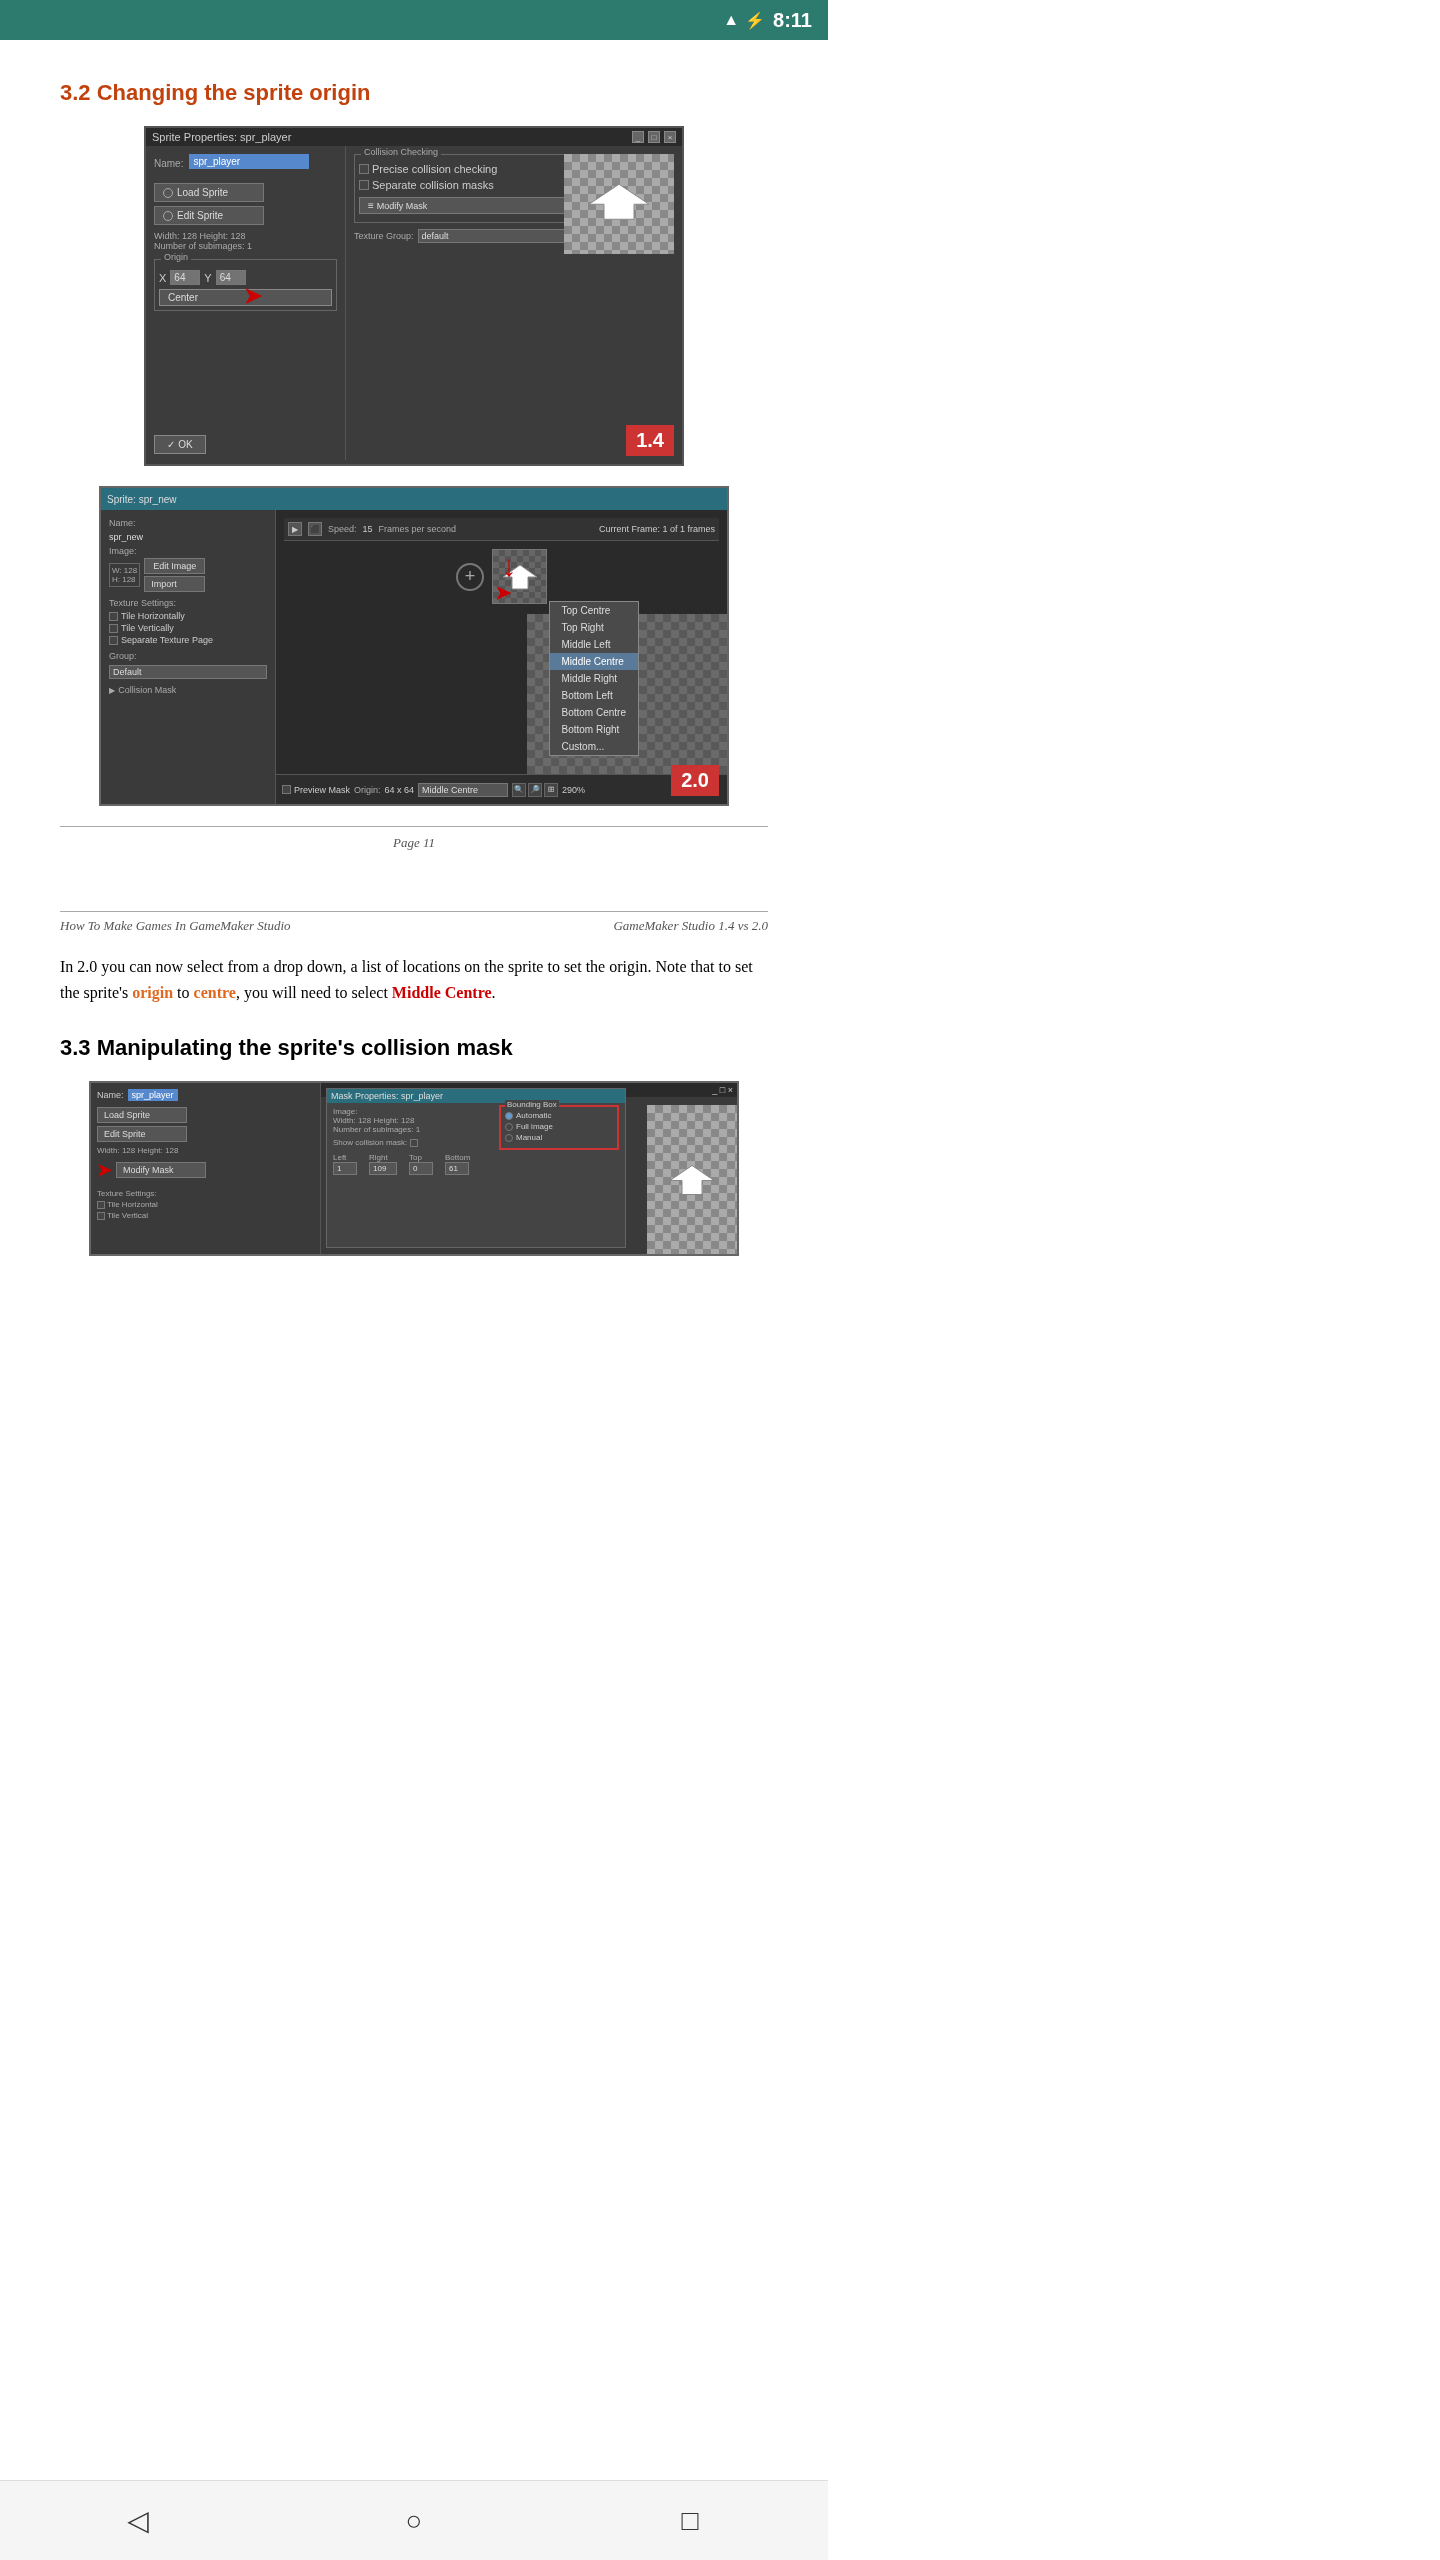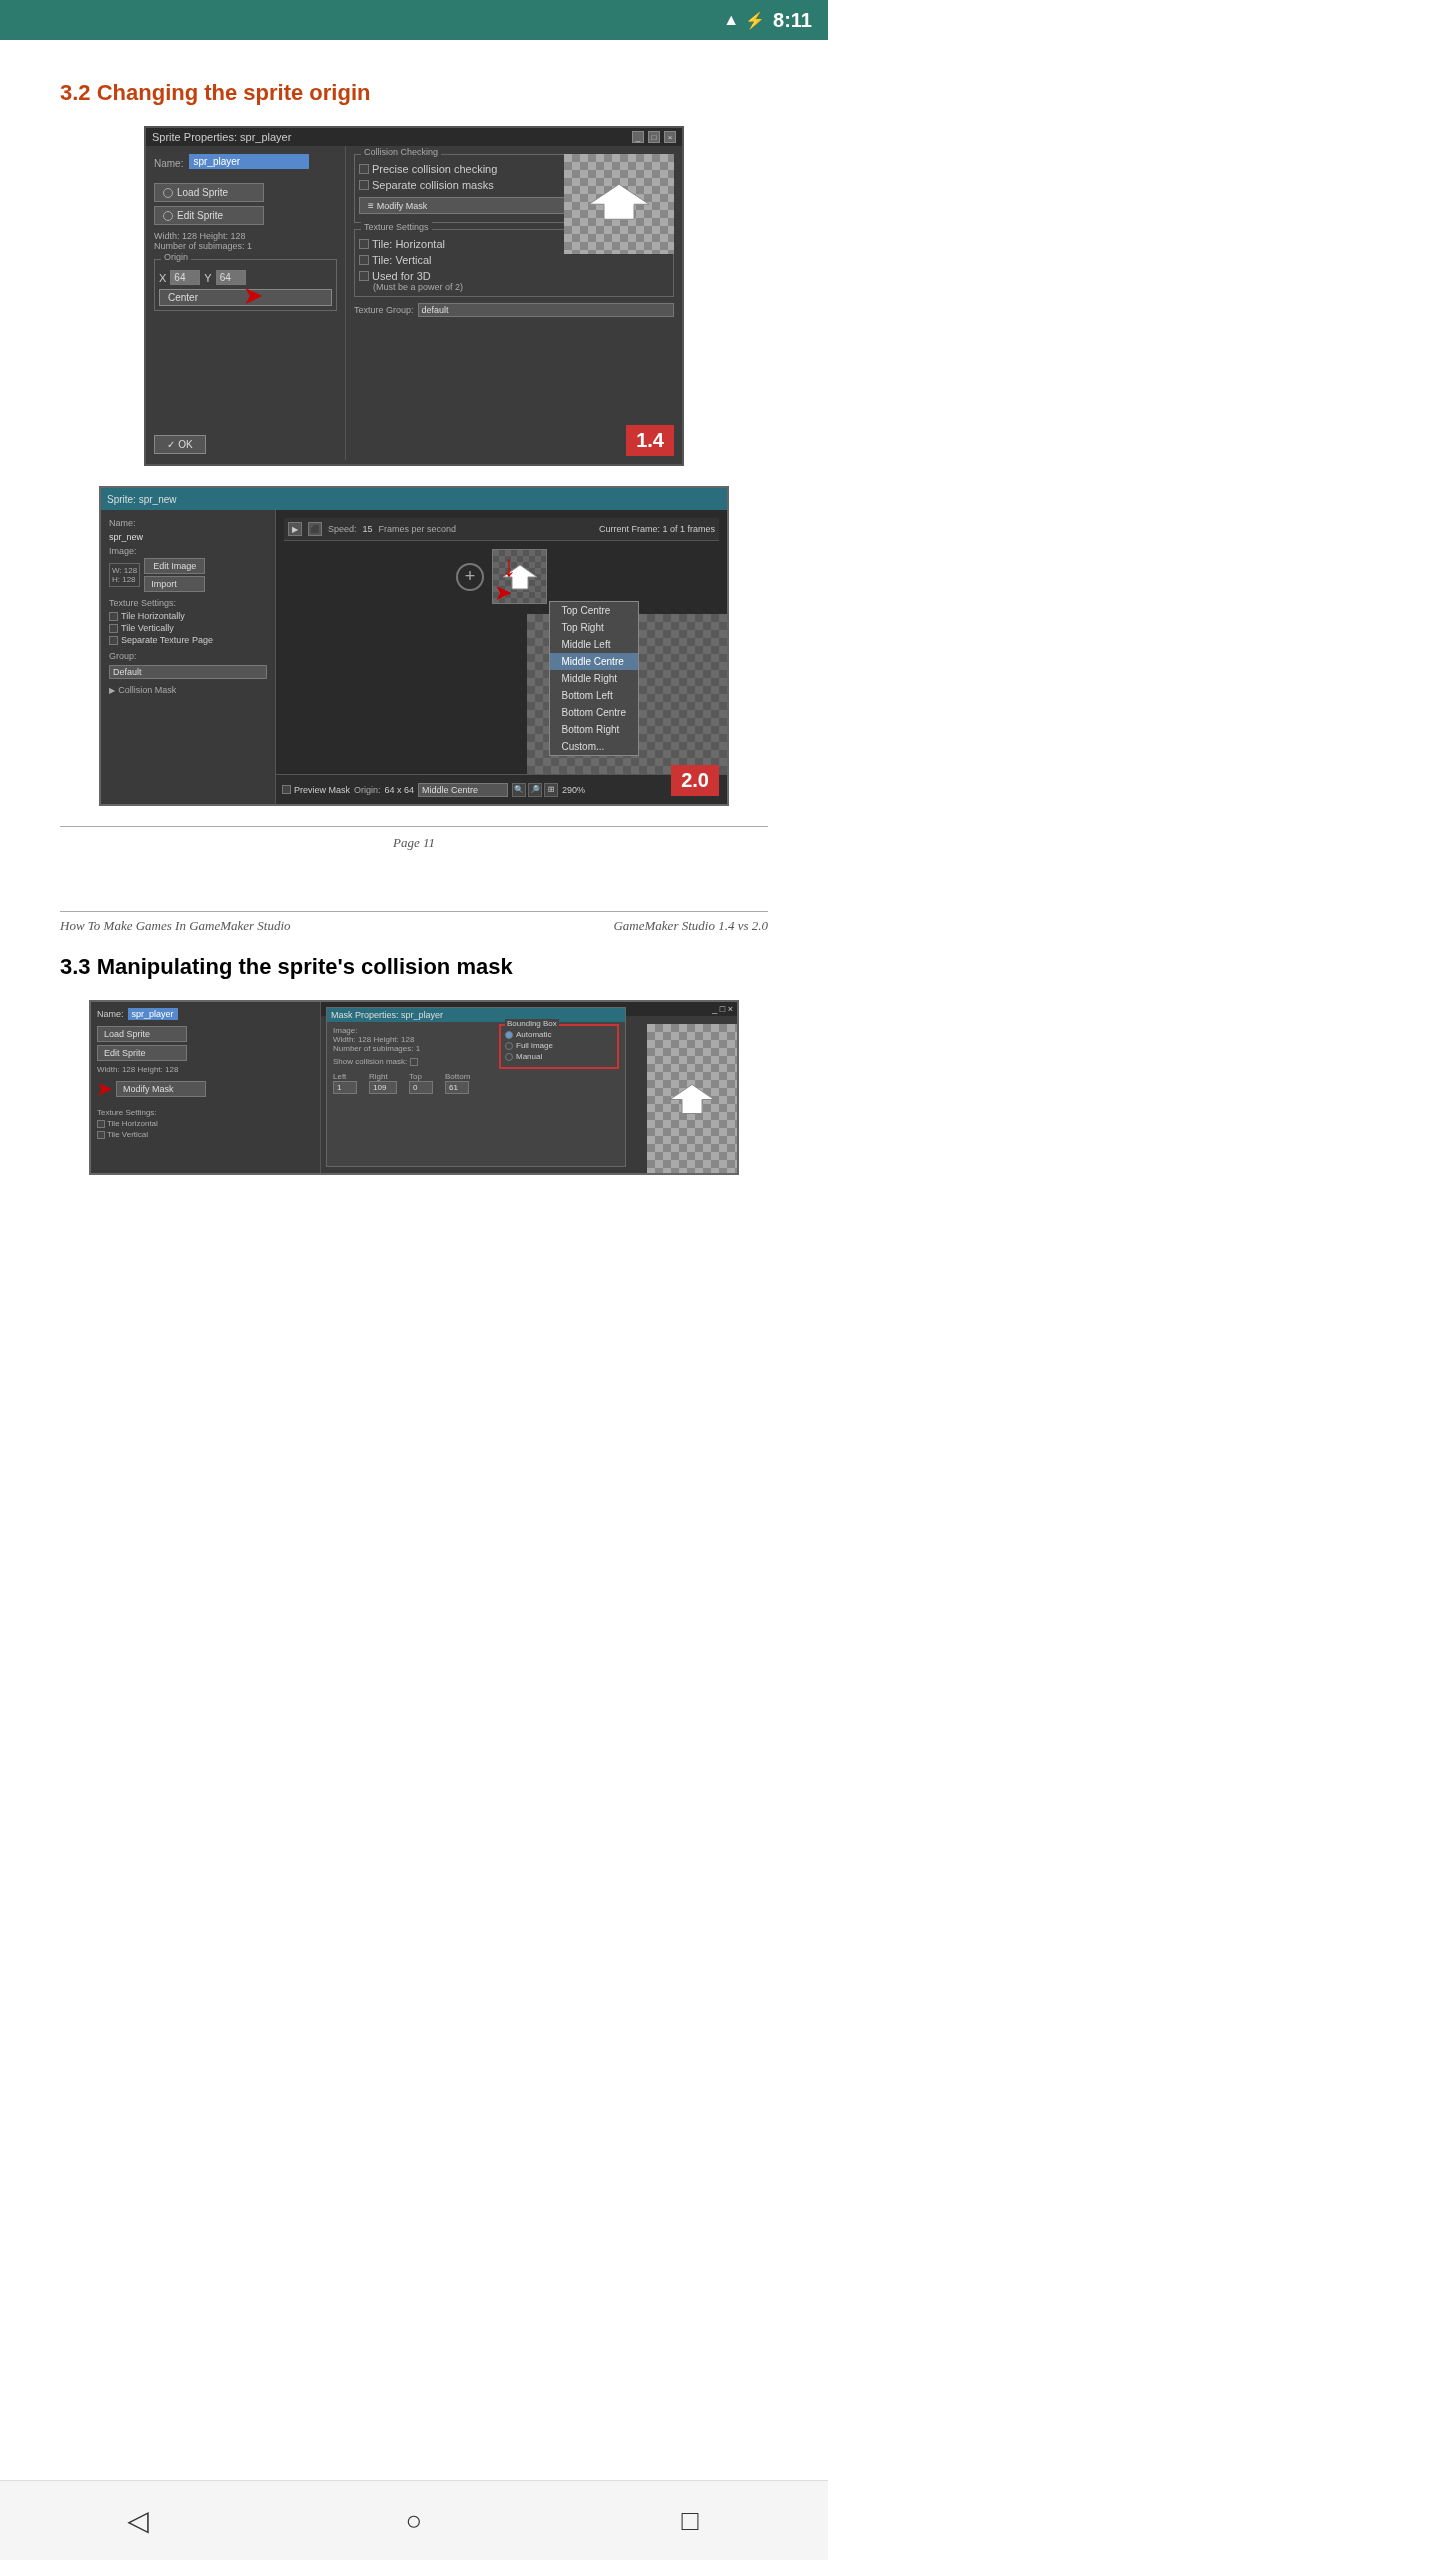--- a/index.html
+++ b/index.html
@@ -840,36 +840,20 @@
             </div>
 
             <div style="margin-top:6px;">
               <div class="ss1-modify-btn">
                 <span style="font-size:10px;">≡</span>
                 <span>Modify Mask</span>
               </div>
             </div>
           </div>
 
-          <div class="ss1-texture-group">
-            <span class="ss1-texture-label">Texture Settings</span>
-            <div class="ss1-checkbox-row">
-              <div class="ss1-checkbox"></div>
-              <span>Tile: Horizontal</span>
-            </div>
-            <div class="ss1-checkbox-row">
-              <div class="ss1-checkbox"></div>
-              <span>Tile: Vertical</span>
-            </div>
-            <div class="ss1-checkbox-row">
-              <div class="ss1-checkbox"></div>
-              <span>Used for 3D</span>
-            </div>
-            <div style="font-size:9px;color:#aaa;margin-left:14px;">(Must be a power of 2)</div>
-          </div>
 
           <div class="ss1-tg-row">
             <span style="font-size:9px;color:#aaa;">Texture Group:</span>
             <div class="ss1-tg-select">default</div>
           </div>
 
           <div class="ss1-preview checkerboard">
             <svg style="position:absolute;top:50%;left:50%;transform:translate(-50%,-55%);width:70px;height:45px;" viewBox="0 0 70 45">
 
               <polygon points="35,5 65,25 50,25 50,40 20,40 20,25 5,25" fill="white" stroke="#888" stroke-width="1"></polygon>
@@ -996,20 +980,23 @@
   </div>
 
   <hr class="page-divider">
   <div class="page-number">Page 11</div>
 
   <div class="doc-footer">
     <span>How To Make Games In GameMaker Studio</span>
     <span>GameMaker Studio 1.4 vs 2.0</span>
   </div>
 
+  <p class="body-text">
+    In 2.0 you can now select from a drop down, a list of locations on the sprite to set the origin. Note that to set the sprite's <span class="highlight-orange">origin</span> to <span class="highlight-orange">centre</span>, you will need to select <span class="highlight-red">Middle Centre</span>.
+  </p>
 
   <h2 class="section-heading-2">3.3 Manipulating the sprite's collision mask</h2>
 
   <div class="screenshot-container">
     <div class="sprite-mask-ss screenshot-img">
 
       <div class="ss-titlebar" style="font-size:9px;font-family:Arial,sans-serif;background:#2a2a2a;color:#ccc;padding:2px 4px;display:flex;justify-content:space-between;">
         <span>Sprite Properties: spr_player</span>
         <span>_ □ ×</span>
       </div>

